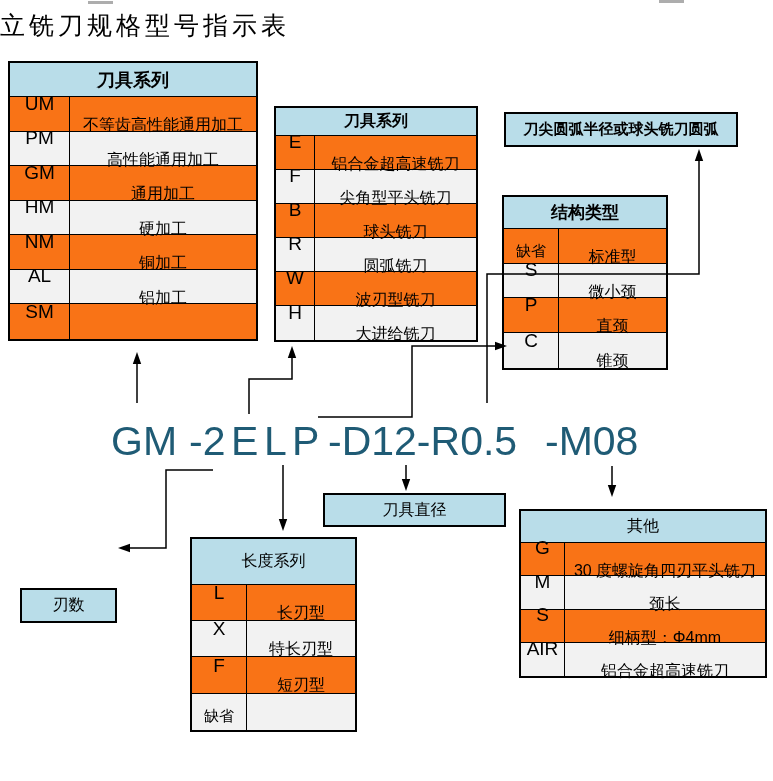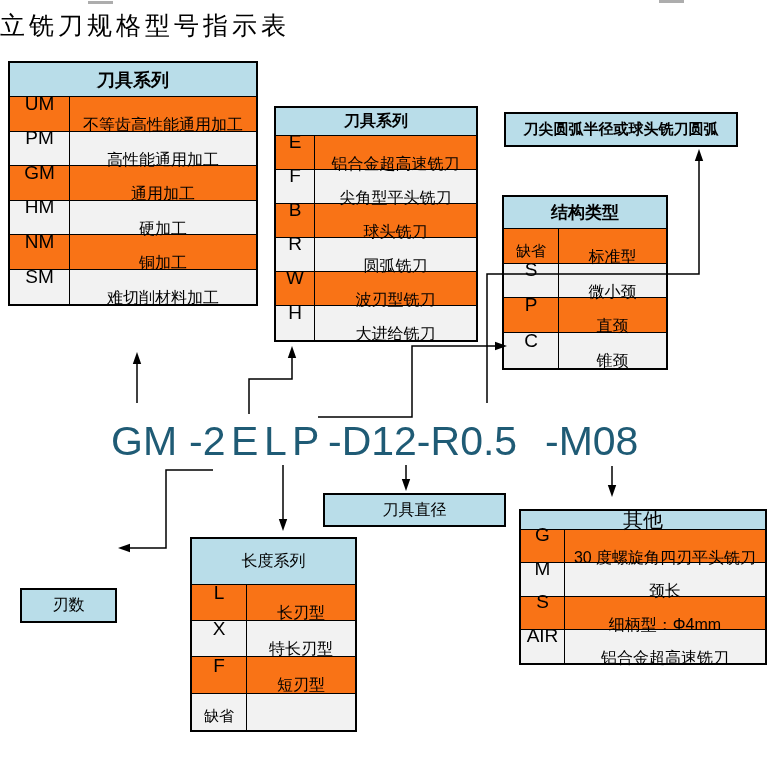--- a/index.html
+++ b/index.html
@@ -14,21 +14,21 @@
   .row:last-child{border-bottom:none;}
   .tbl .row:nth-child(odd){background:var(--gray,#f2f2f2);}
   .code{display:flex;justify-content:center;border-right:1px solid #000;}
   .desc{display:flex;justify-content:center;flex:1;font-size:16px;align-items:flex-start;padding-top:18px;}
   .code.latin{align-items:flex-end;padding-bottom:16px;font-size:19px;}
   .code.cjk{align-items:flex-start;padding-top:13px;font-size:15px;}
   .t1{left:8px;top:61px;width:250px;}  .t1 .hdr{height:34px;font-size:18px;} .t1 .row{height:34.5px;} .t1 .code{width:60px;}
   .t2{left:274px;top:106px;width:204px;} .t2 .hdr{height:28px;font-size:16px;} .t2 .row{height:34px;} .t2 .code{width:39px;}
   .t3{left:502px;top:171px;width:166px;margin-top:24px;} .t3 .hdr{height:32px;font-size:17px;} .t3 .row{height:34.7px;} .t3 .code{width:55px;}
   .t4{left:190px;top:537px;width:167px;} .t4 .hdr{height:46px;font-size:16px;} .t4 .row{height:36.2px;} .t4 .code{width:55px;}
-  .t5{left:519px;top:509px;width:248px;} .t5 .hdr{height:19px;font-size:20px;} .t5 .row{height:33.3px;} .t5 .code{width:44px;}
+  .t5{left:519px;top:509px;width:248px;} .t5 .hdr{height:32px;font-size:16px;} .t5 .row{height:33.3px;} .t5 .code{width:44px;}
   .lbl{position:absolute;border:2px solid #000;background:var(--blue,#b9dde9);display:flex;align-items:center;justify-content:center;}
   .lbl-tip{left:504px;top:112px;width:234px;height:35px;font-size:15px;font-weight:bold;}
   .lbl-dia{left:323px;top:493px;width:183px;height:34px;font-size:16px;}
   .lbl-cnt{left:20px;top:588px;width:97px;height:35px;font-size:16px;}
   .seg{position:absolute;top:421px;font-size:41px;color:var(--model,#1f5b75);line-height:1;white-space:pre;}
   .overlay{position:absolute;left:0;top:0;pointer-events:none;}
 </style>
 </head>
 <body>
 
@@ -54,22 +54,25 @@
       </div>
     <div class="row">
         <div class="code latin">HM</div>
         <div class="desc">硬加工</div>
       </div>
     <div class="row">
         <div class="code latin">NM</div>
         <div class="desc">铜加工</div>
       </div>
     <div class="row">
+        <div class="code latin">AL</div>
+        <div class="desc">铝加工</div>
+      </div>
+    <div class="row">
         <div class="code latin">SM</div>
-        <div class="desc">难切削材料加工</div>
       </div>
   </div>
 
   <div class="tbl t2">
     <div class="hdr bold">刀具系列</div>
     <div class="row">
         <div class="code latin">E</div>
         <div class="desc">铝合金超高速铣刀</div>
       </div>
     <div class="row">

